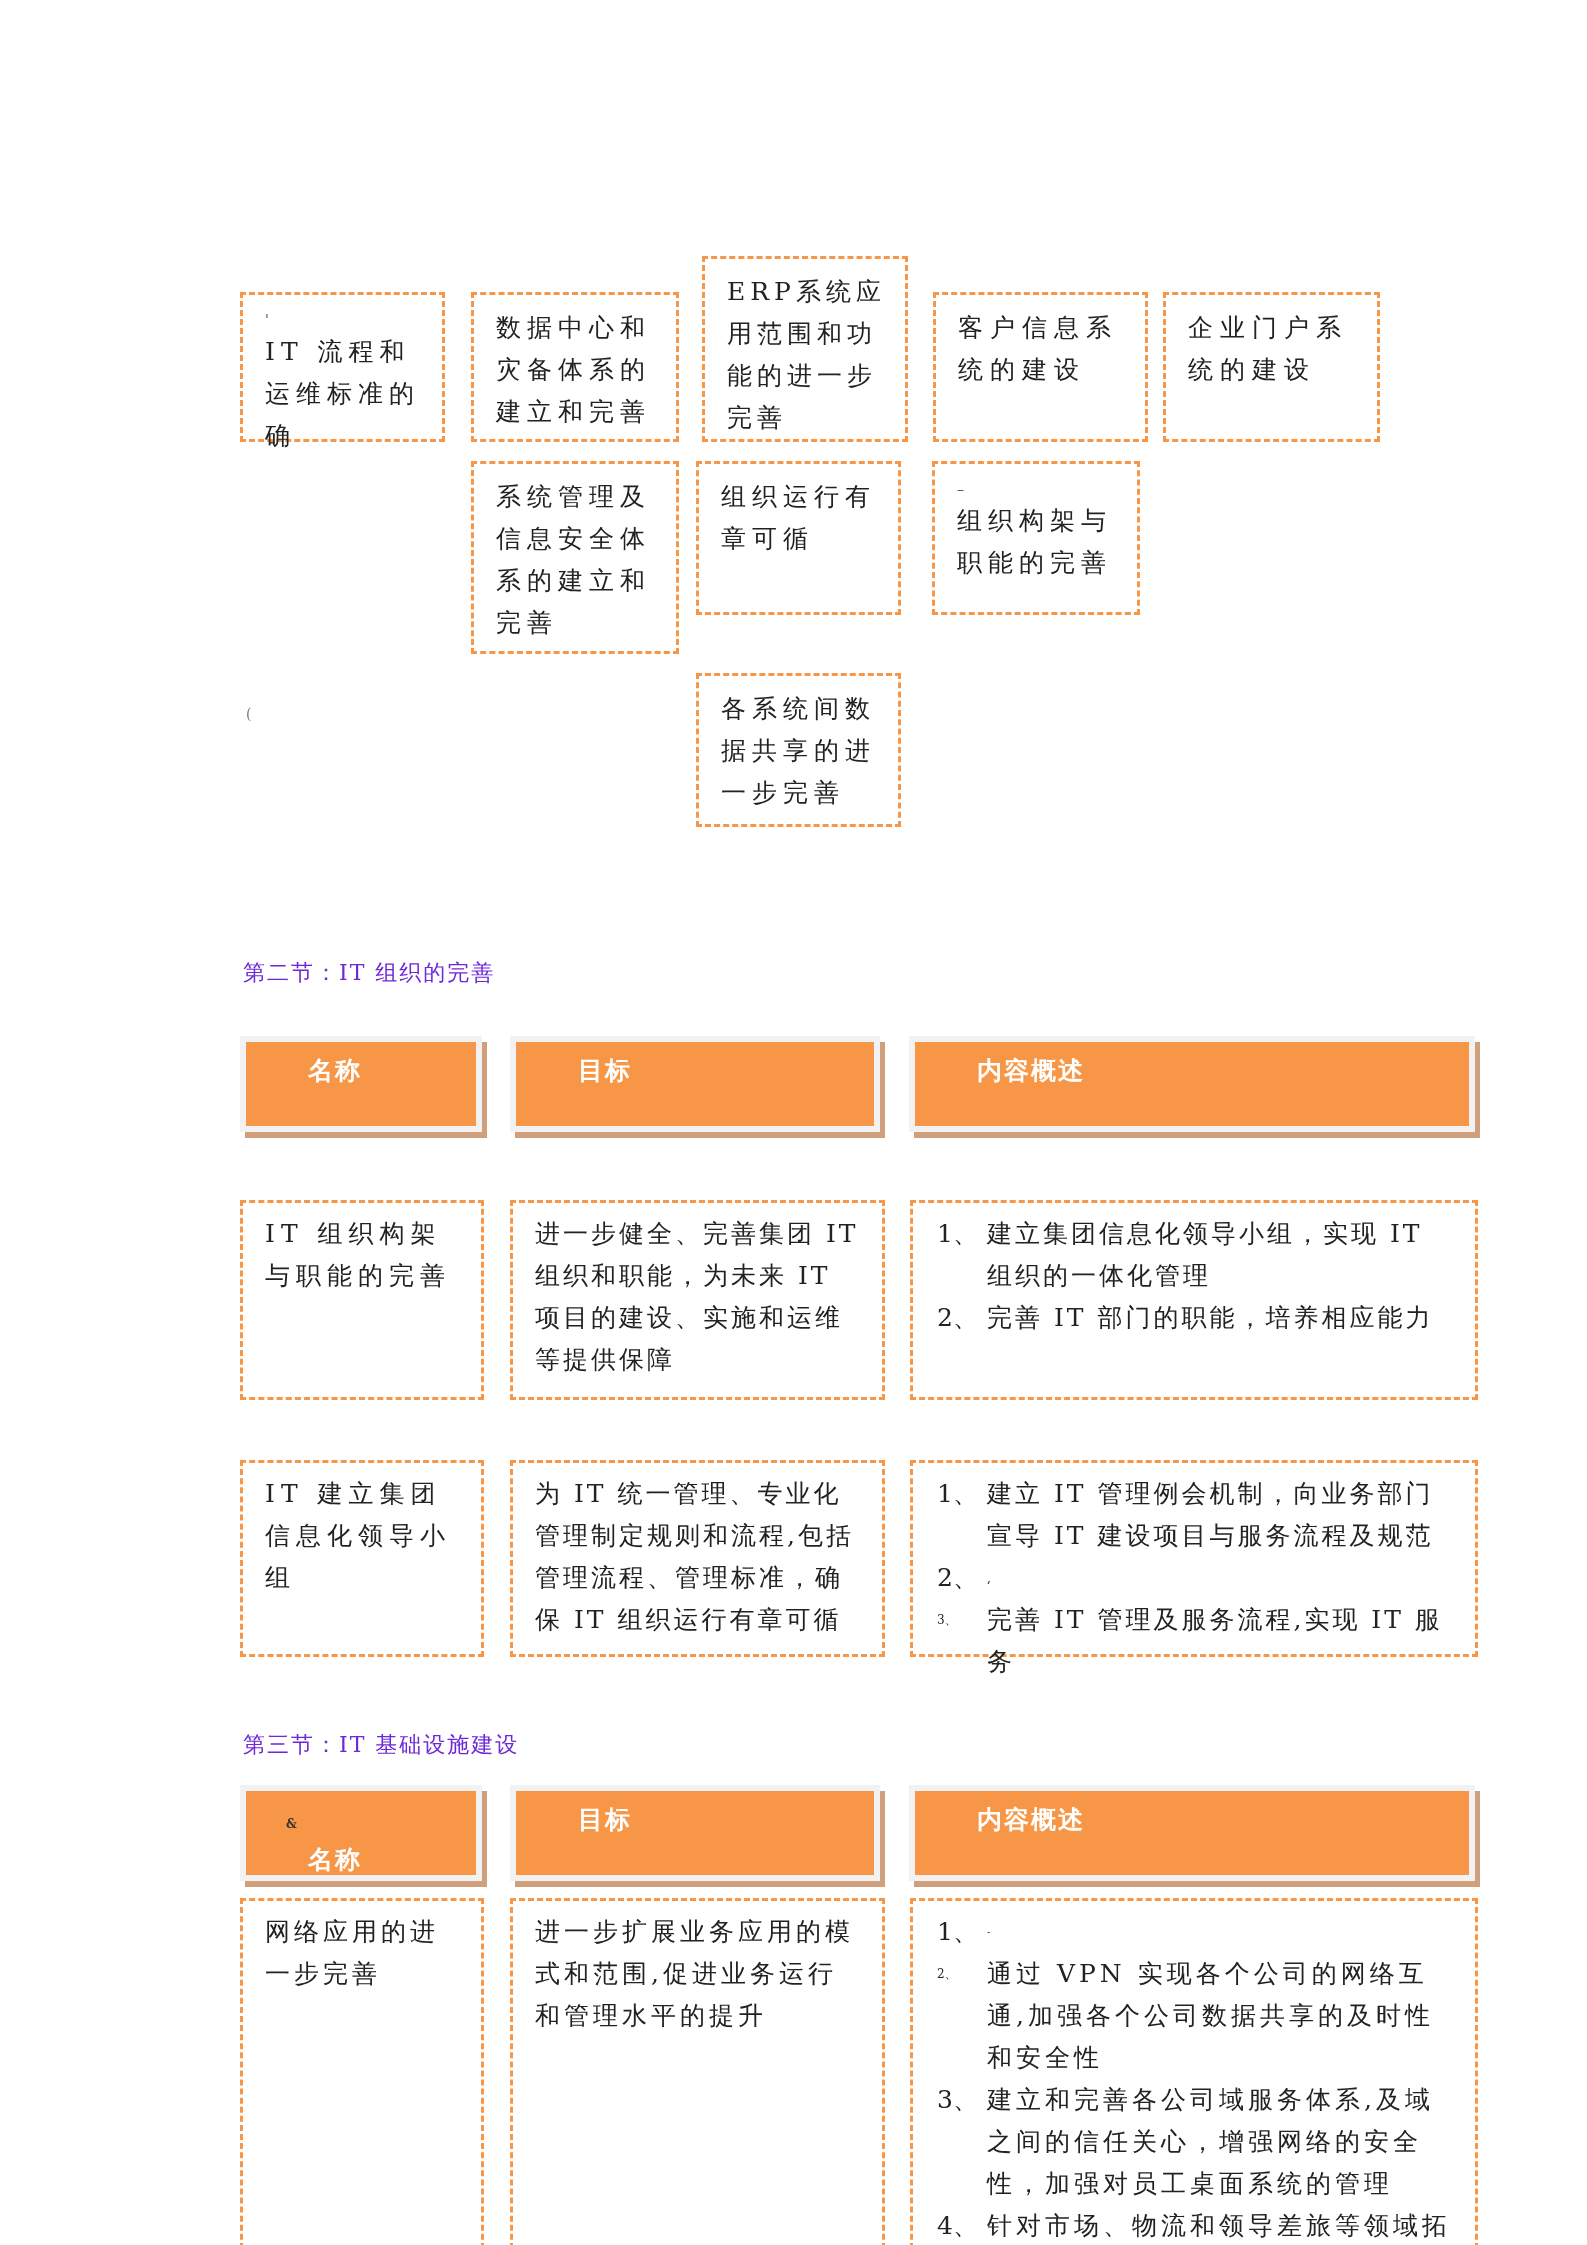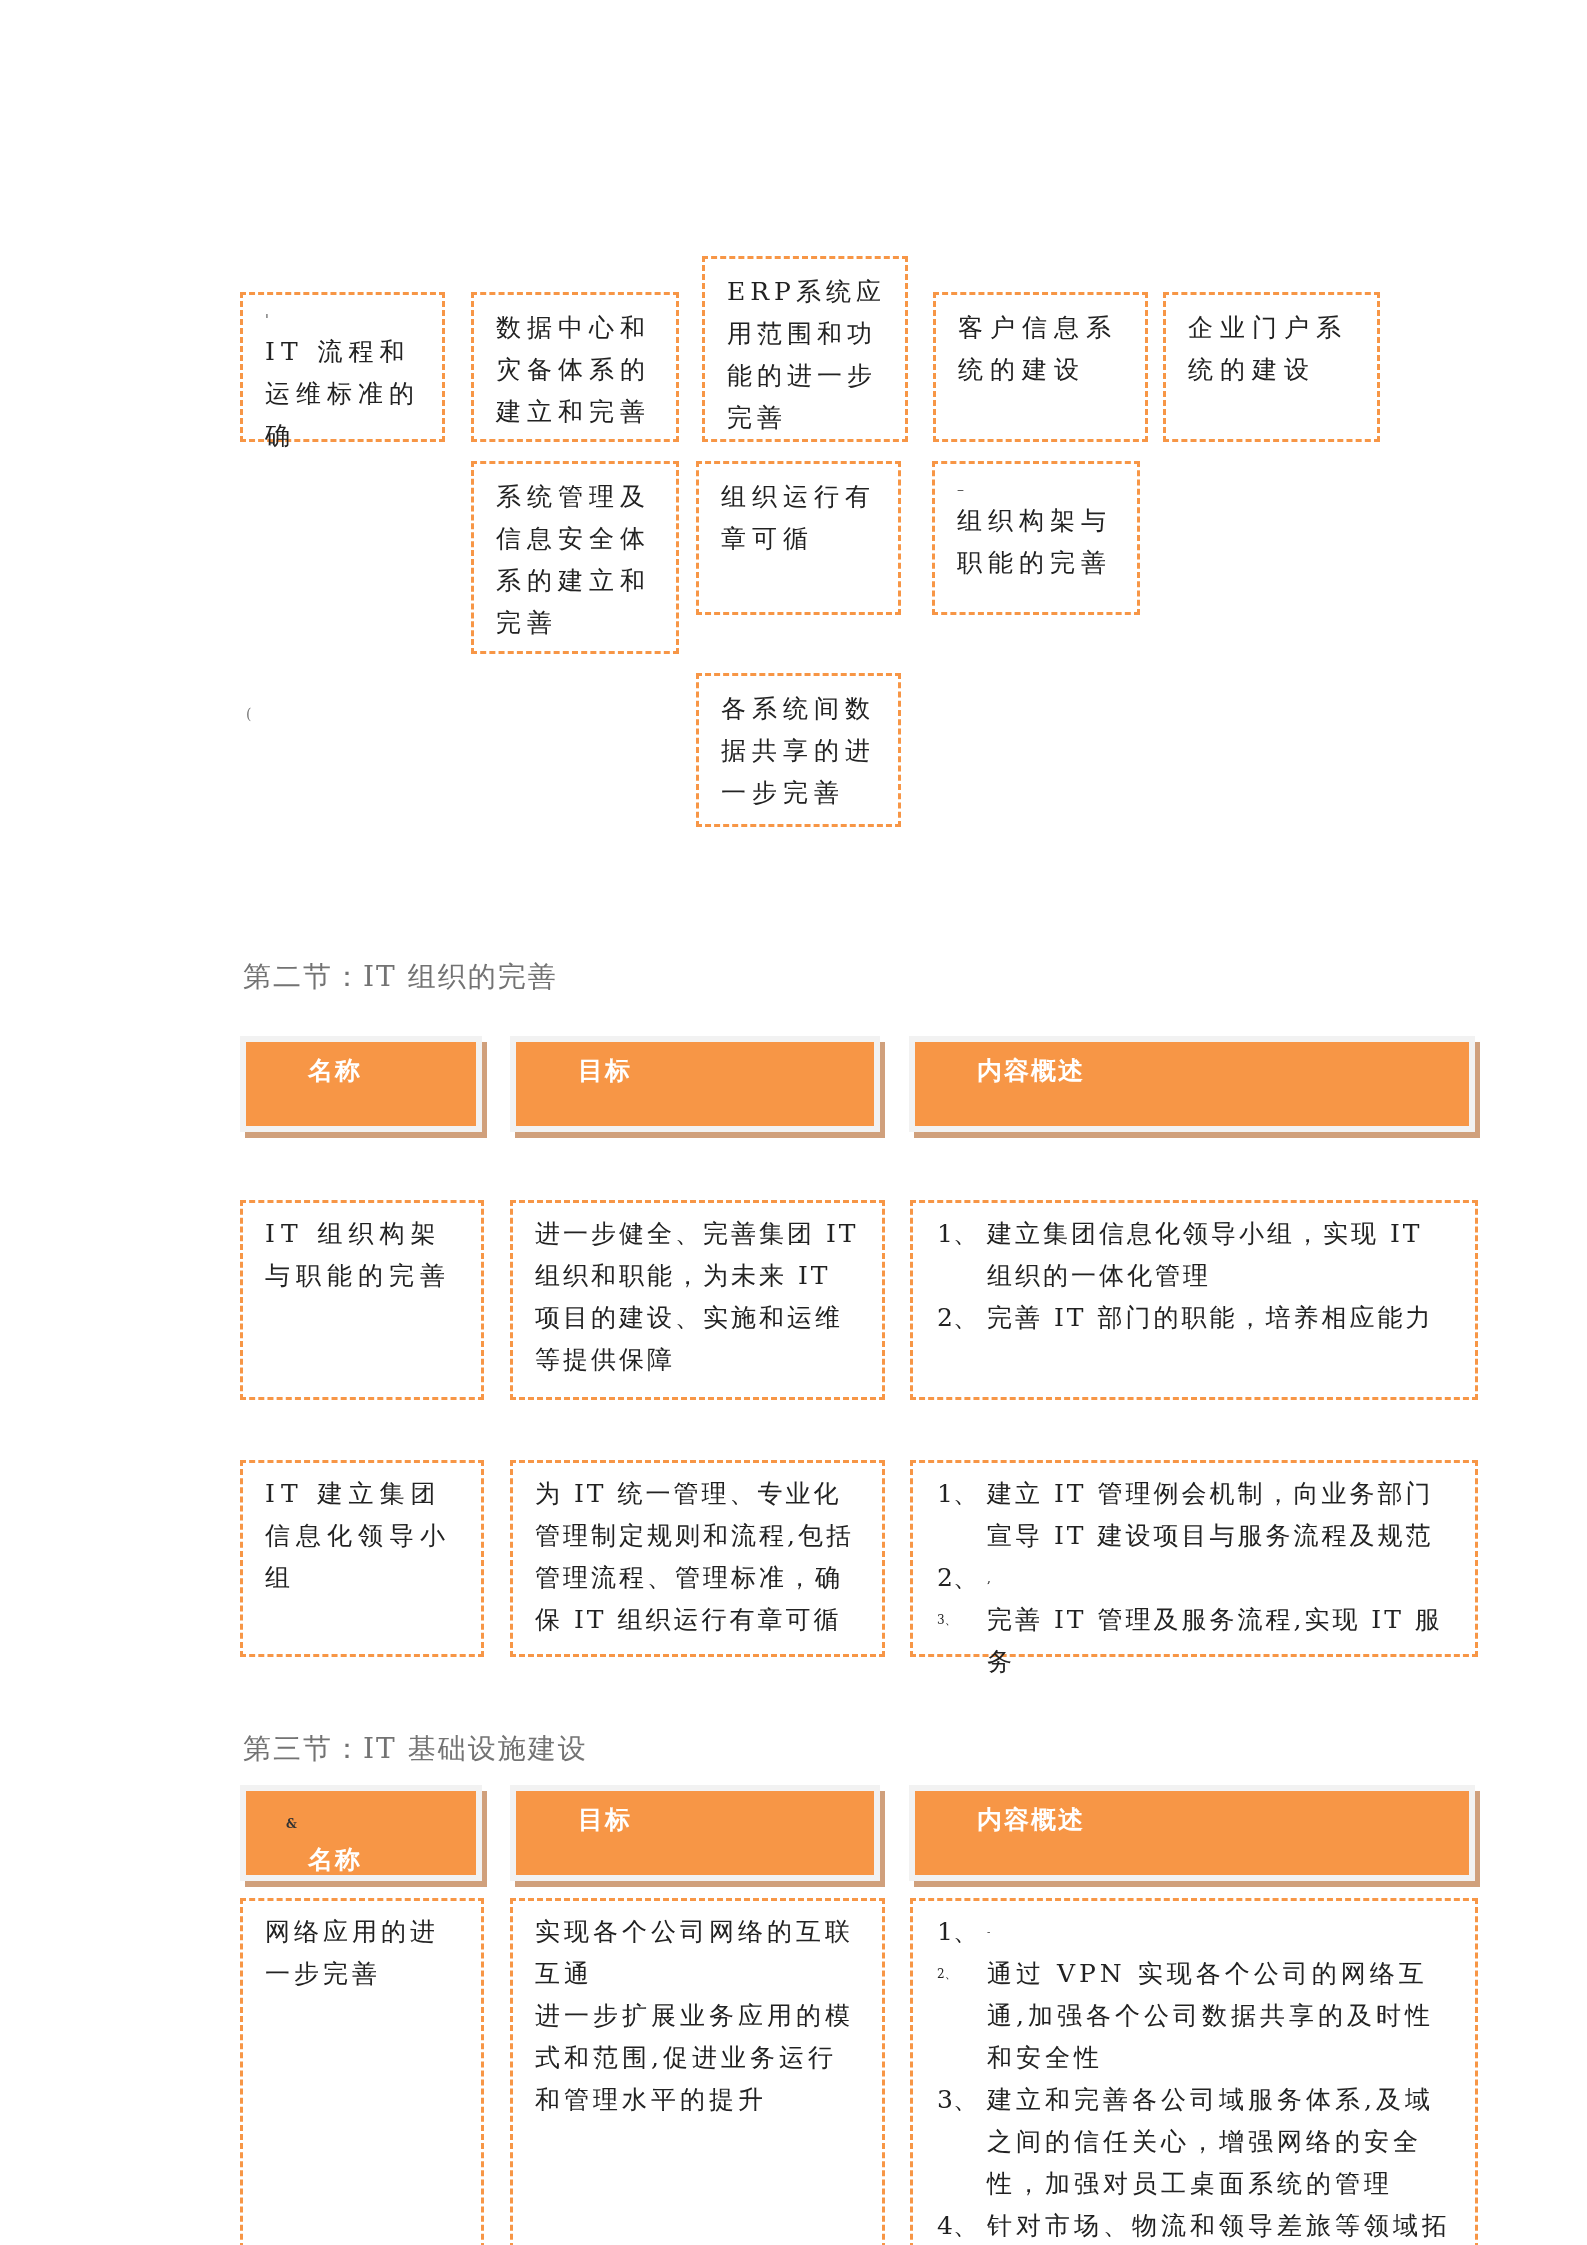--- a/index.html
+++ b/index.html
@@ -15,21 +15,21 @@
     font-size: 25px;
     line-height: 42px;
     letter-spacing: 6px;
     padding: 12px 18px 0 22px;
     color: #222;
     background: transparent;
   }
   .dbox .stray { display: block; font-size: 14px; line-height: 22px; color: #555; letter-spacing: 0; }
   .stray-mark { position: absolute; font-size: 14px; color: #777; }
   .section-title {
-    position: absolute; font-size: 28px; letter-spacing: 2px; color: #737373;
+    position: absolute; font-size: 22px; letter-spacing: 2px; color: #6d28d9;
   }
   .hdr {
     position: absolute;
     background: #f2f2f2;
     box-shadow: 5px 6px 0 #d0a07c;
   }
   .hdr .inner {
     position: absolute; left: 6px; top: 6px; right: 6px; bottom: 6px;
     background: #f79646;
   }
@@ -155,21 +155,20 @@
 </div>
 <div class="hdr" style="left:909px;top:1785px;width:566px;height:96px;">
   <div class="inner"></div>
   <span class="label" style="left:68px;top:18px;">内容概述</span>
 </div>
 
 <div class="cell open-bottom" style="left:240px;top:1898px;width:244px;height:360px;letter-spacing:4px;">
   <span>网络应用的进一步完善</span>
 </div>
 <div class="cell open-bottom" style="left:510px;top:1898px;width:375px;height:360px;letter-spacing:4px;">
-  <div>实现各个公司网络的互联互通</div>
   <div>进一步扩展业务应用的模式和范围,促进业务运行和管理水平的提升</div>
 </div>
 <div class="cell open-bottom" style="left:910px;top:1898px;width:568px;height:360px;padding-left:24px;letter-spacing:4px;">
   <div class="li">
     <span class="num">1、</span>
     <span class="txt" style="font-size:10px;">-</span>
   </div>
   <div class="li">
     <span class="num small">2、</span>
     <span class="txt">通过 VPN 实现各个公司的网络互通,加强各个公司数据共享的及时性和安全性</span>

